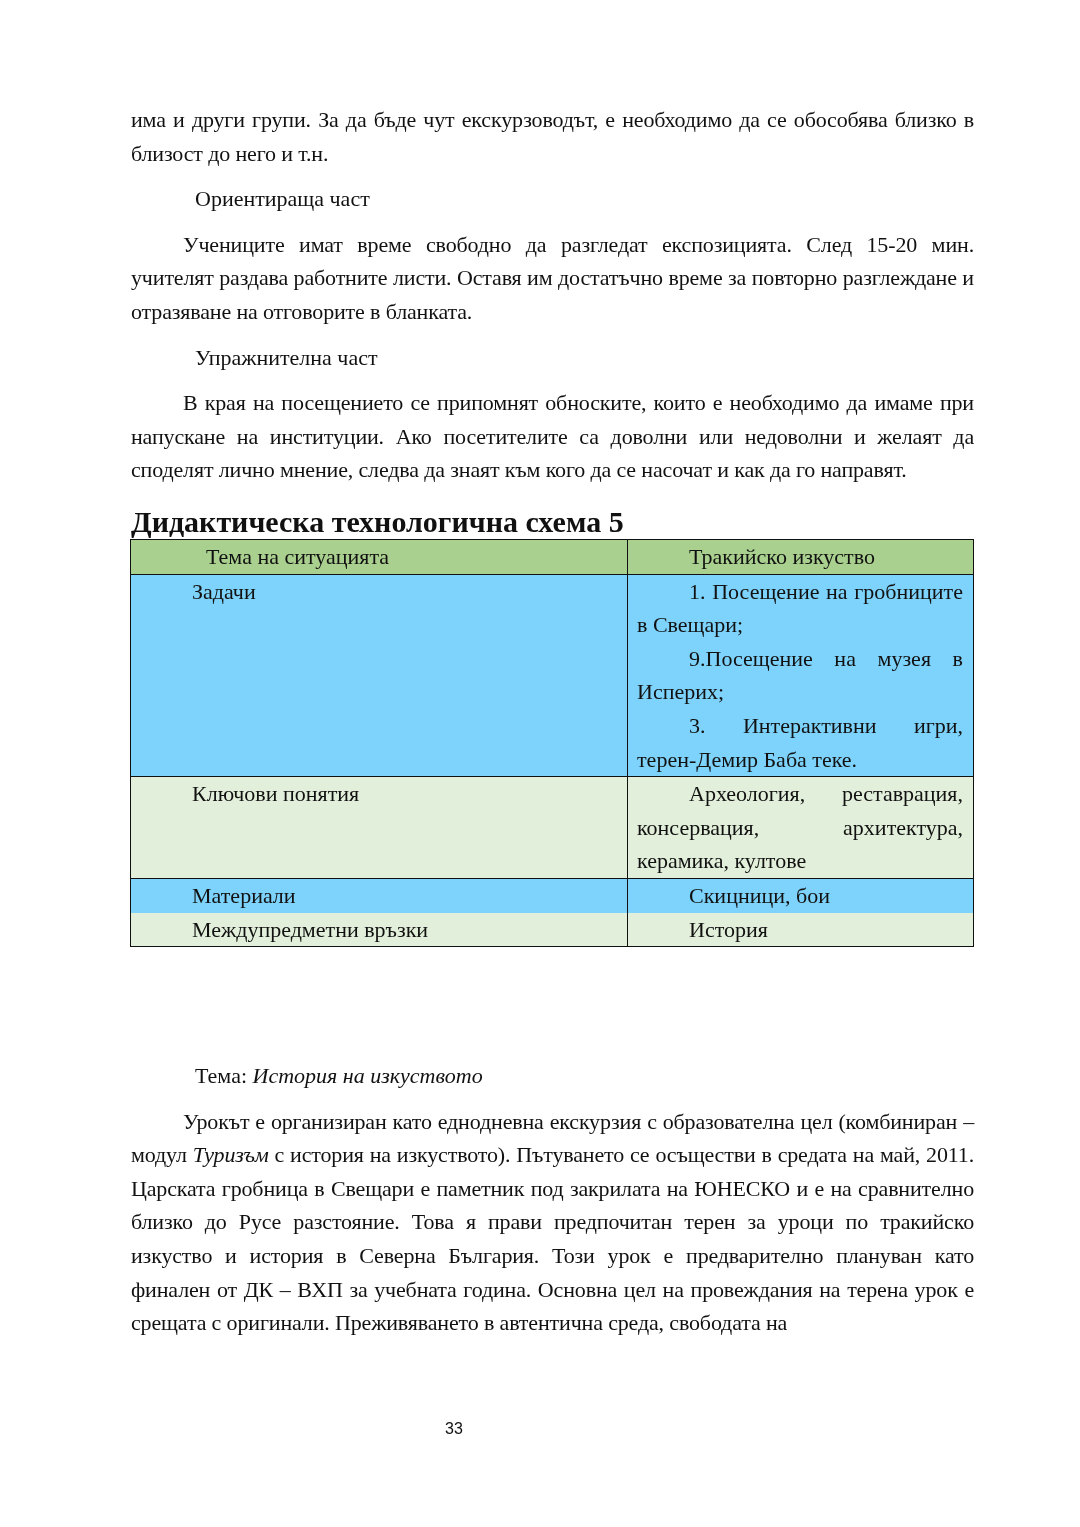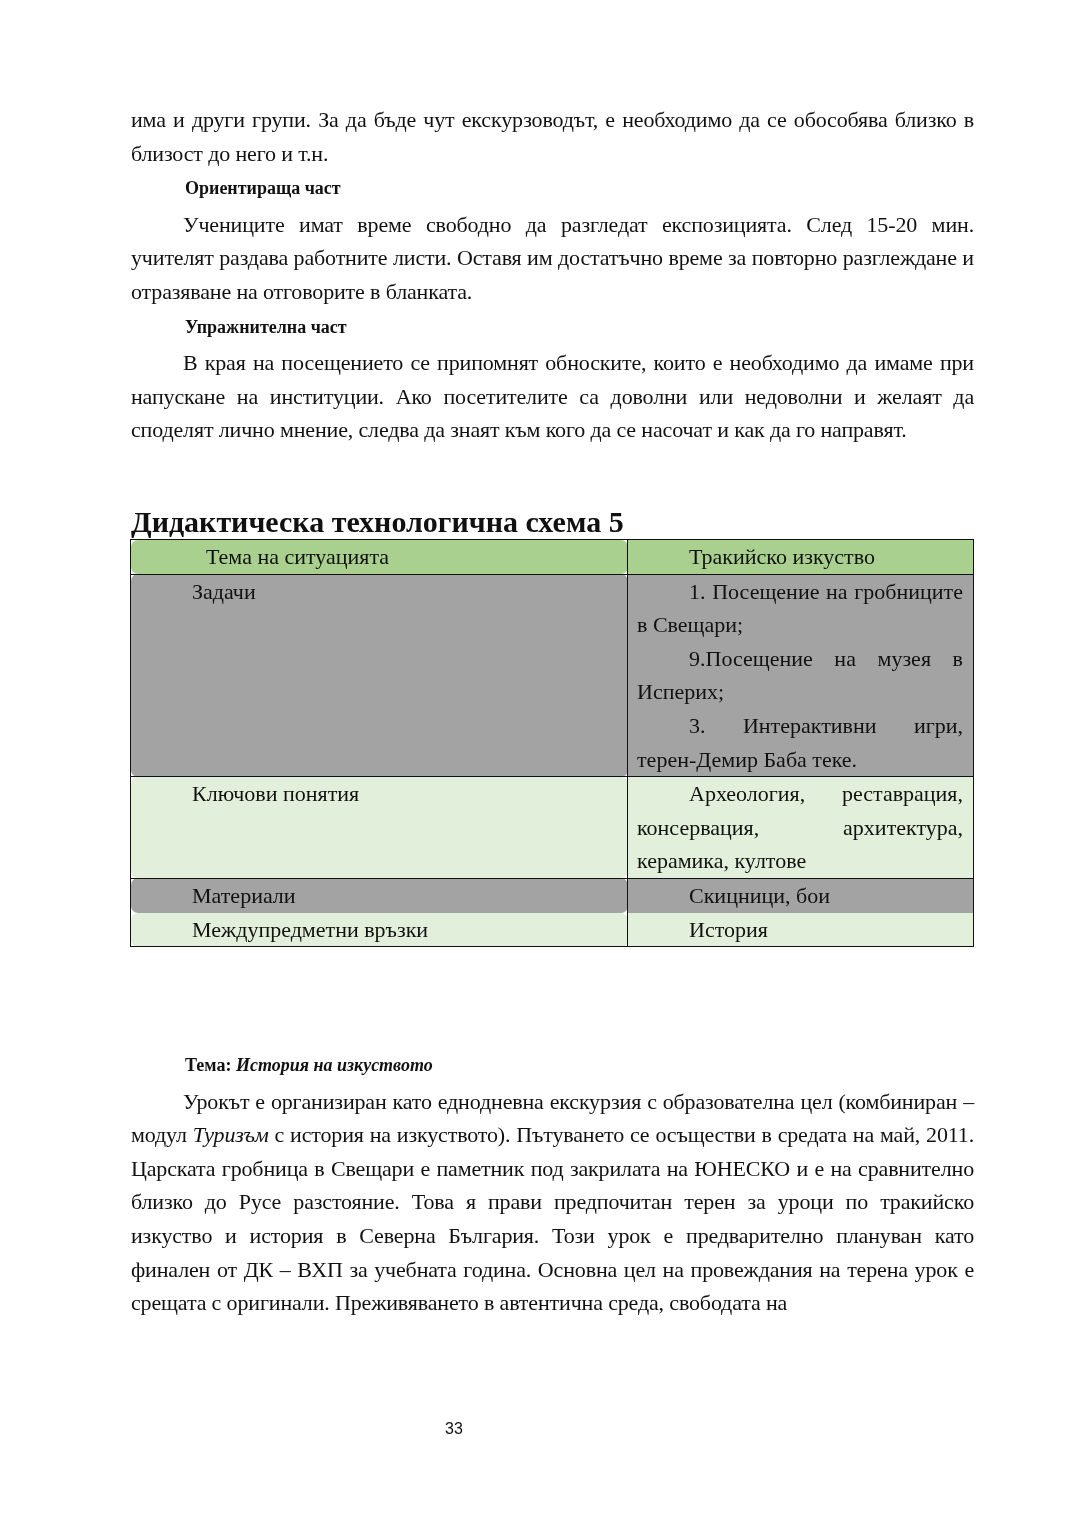--- a/index.html
+++ b/index.html
@@ -7,38 +7,38 @@
     width: 1080px; height: 1527px; position: relative; overflow: hidden;
     font-family: "Liberation Serif", "DejaVu Serif", serif;
     color: #111111;
   }
   .page { position: absolute; left: 131px; top: 0; width: 843px; }
   .para {
     font-size: 22px; line-height: 33.6px; text-align: justify; margin: 0;
     letter-spacing: -0.15px;
   }
   .indent { text-indent: 52px; }
-  .heading { font-size: 18px; line-height: 33.6px; font-weight: bold; margin: 2px; padding-left: 52px; }
+  .heading { font-size: 22px; line-height: 33.6px; font-weight: normal; margin: 12px; padding-left: 52px; }
   #block1 { position: absolute; top: 103px; left: 0; width: 843px; }
   #table-title { position: absolute; top: 505px; left: 0; font-size: 30px; line-height: 33px; font-weight: bold; margin: 0; }
   table.scheme {
     position: absolute; top: 539px; left: -1px; width: 844px;
     border-collapse: collapse; font-size: 22px; line-height: 33.6px;
     border: 1.5px solid #111;
   }
   table.scheme td { padding: 0; vertical-align: top; }
-  table.scheme td.c1 { width: 421px; border-right: 1.5px solid #111; padding-left: 61px; border-radius: 7px; }
+  table.scheme td.c1 { width: 421px; border-right: 1.5px solid #111; padding-left: 61px; }
   table.scheme td.c2 { padding-left: 9px; padding-right: 10px; text-align: justify; }
   table.scheme td.c2 .ind { text-indent: 52px; }
   table.scheme td.c2 p { margin: 0; }
   tr.hdr td { background: #a9d08e; }
   tr.hdr td.c1 { padding-left: 75px; }
   tr.hdr td.c2 { padding-left: 61px; }
   tr.light td { background: #e2efda; }
-  tr.white td { background: #a3a3a3; margin-left: 14px; }
+  tr.white td { background: #7dd3fc; margin-left: 14px; }
   tr.bt td { border-top: 1.5px solid #111; }
   tr.single td.c2 { padding-left: 61px; }
   #block2 { position: absolute; top: 1047px; left: 0; width: 843px; }
   .em { font-style: italic; text-align: right; }
   #page-number {
     position: absolute; top: 1420px; left: 0; width: 908px; text-align: center;
     font-family: "Liberation Sans", "DejaVu Sans", sans-serif; font-size: 16px; color: #111;
   }
 </style>
 </head>

